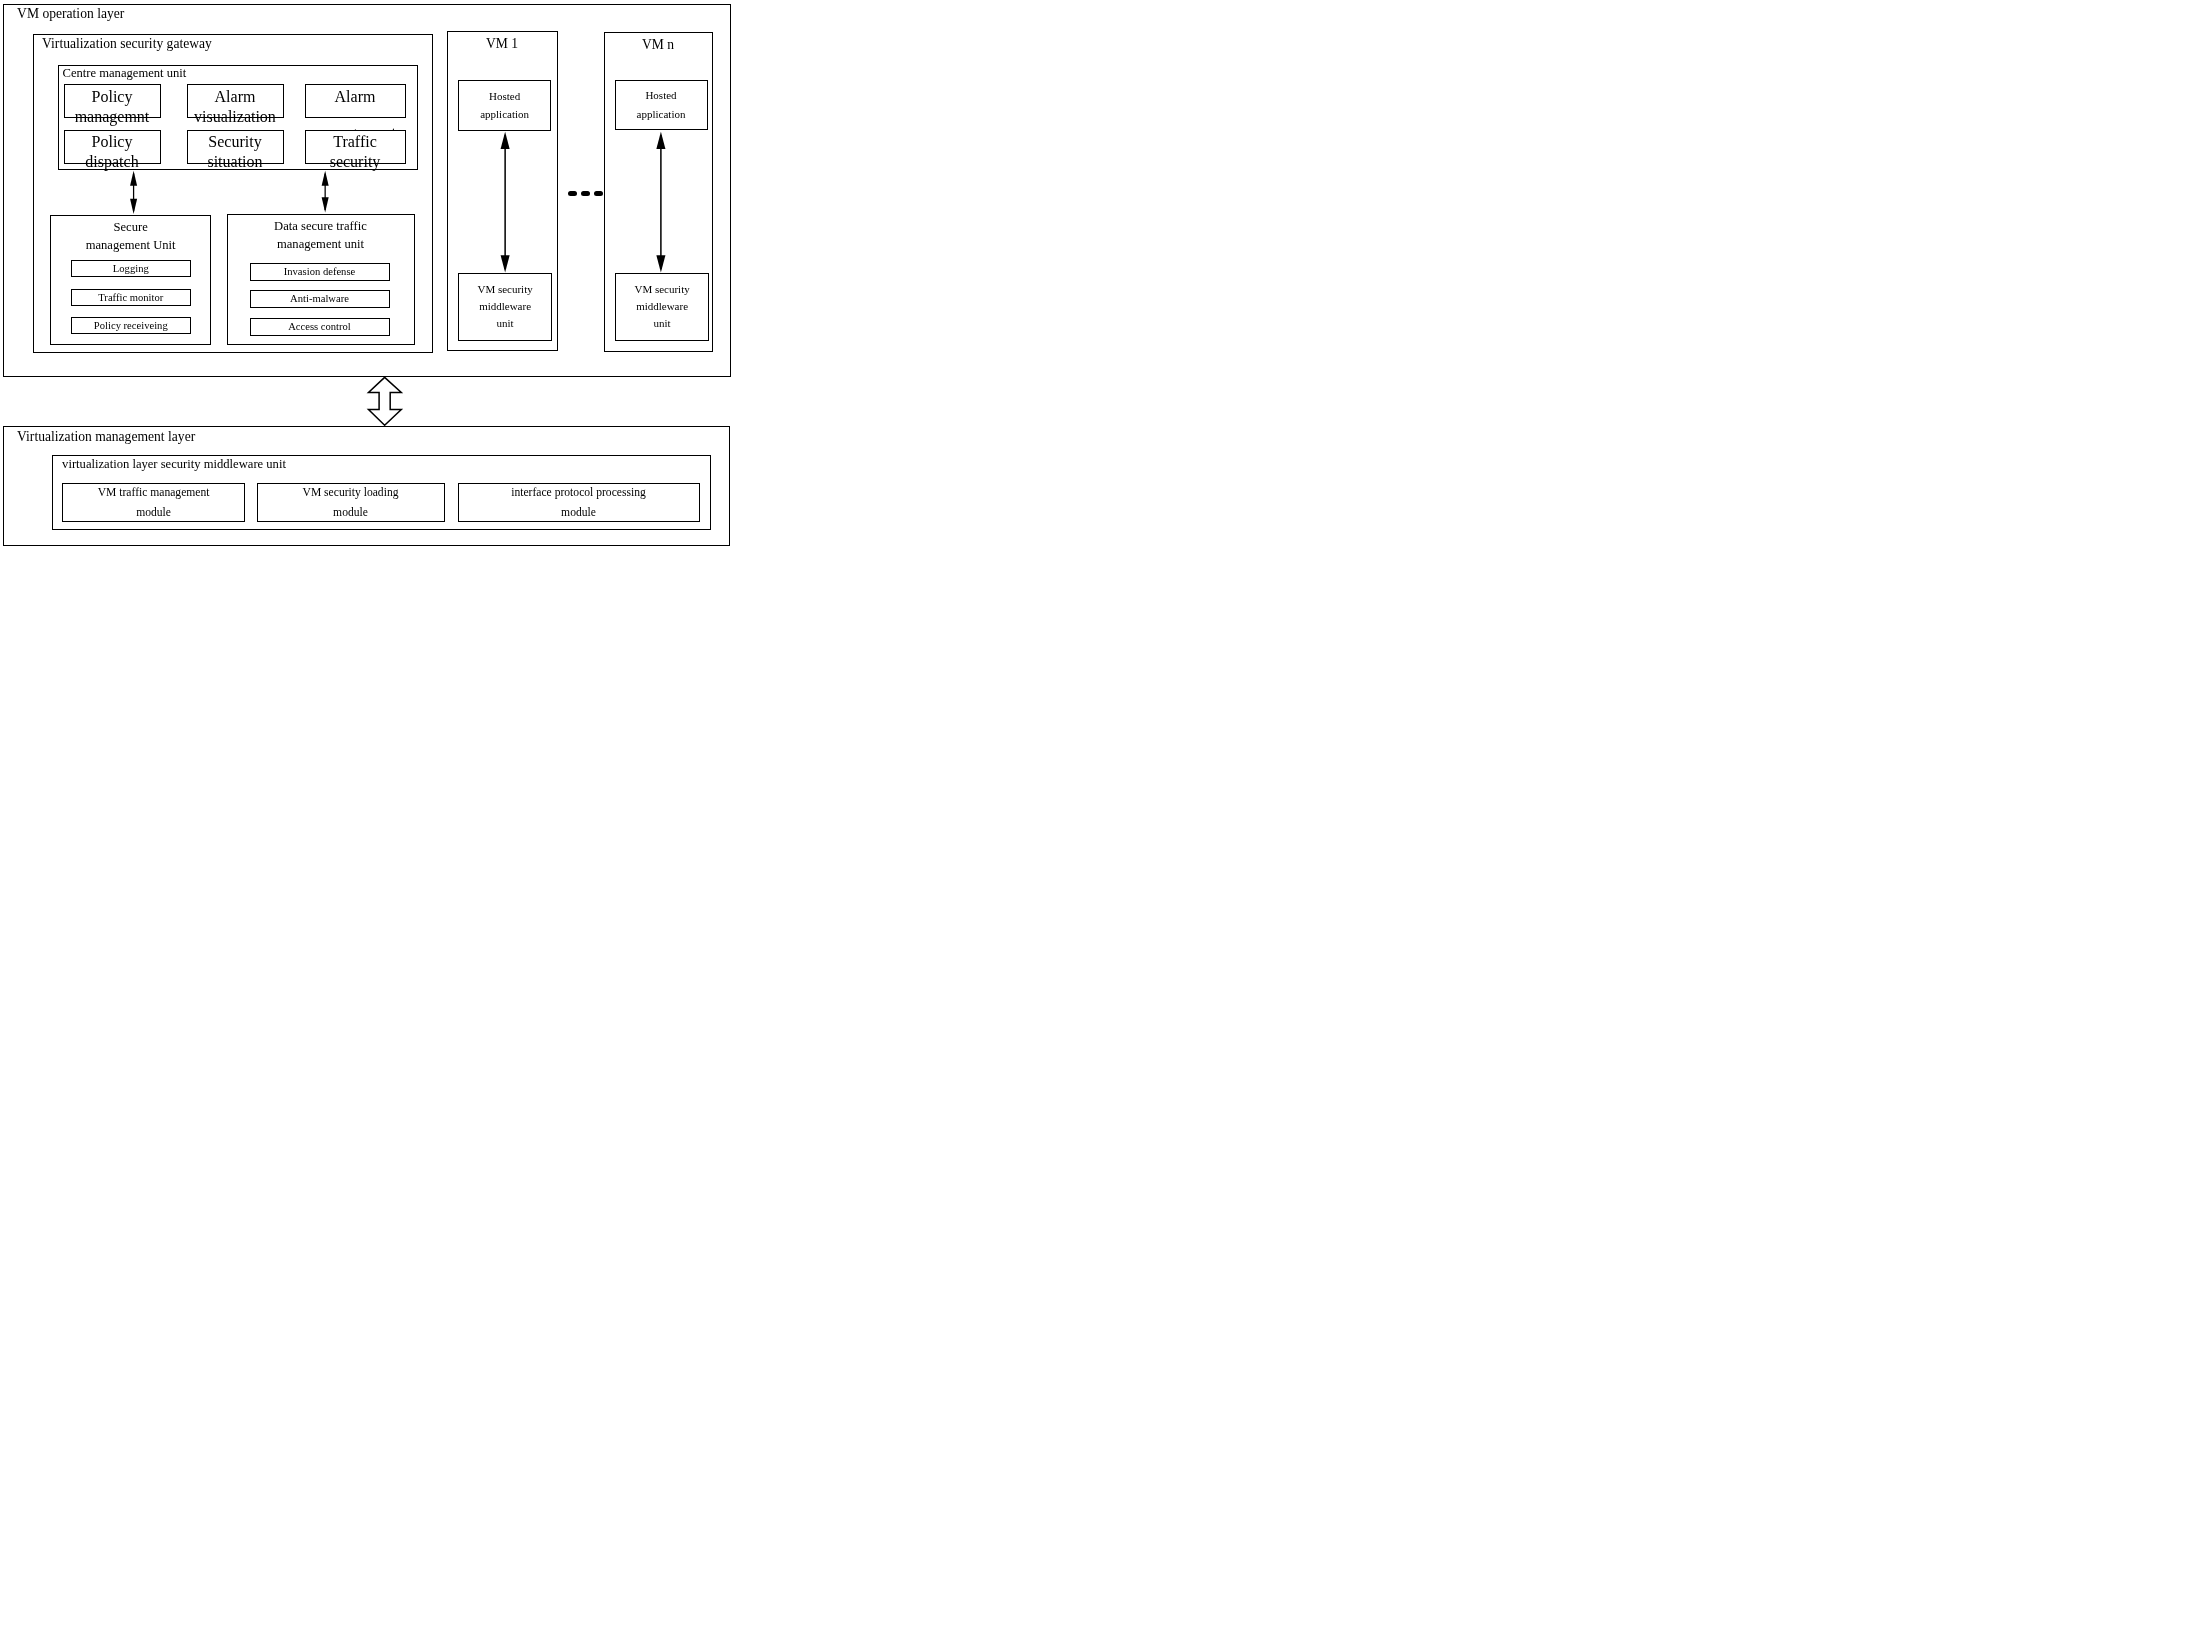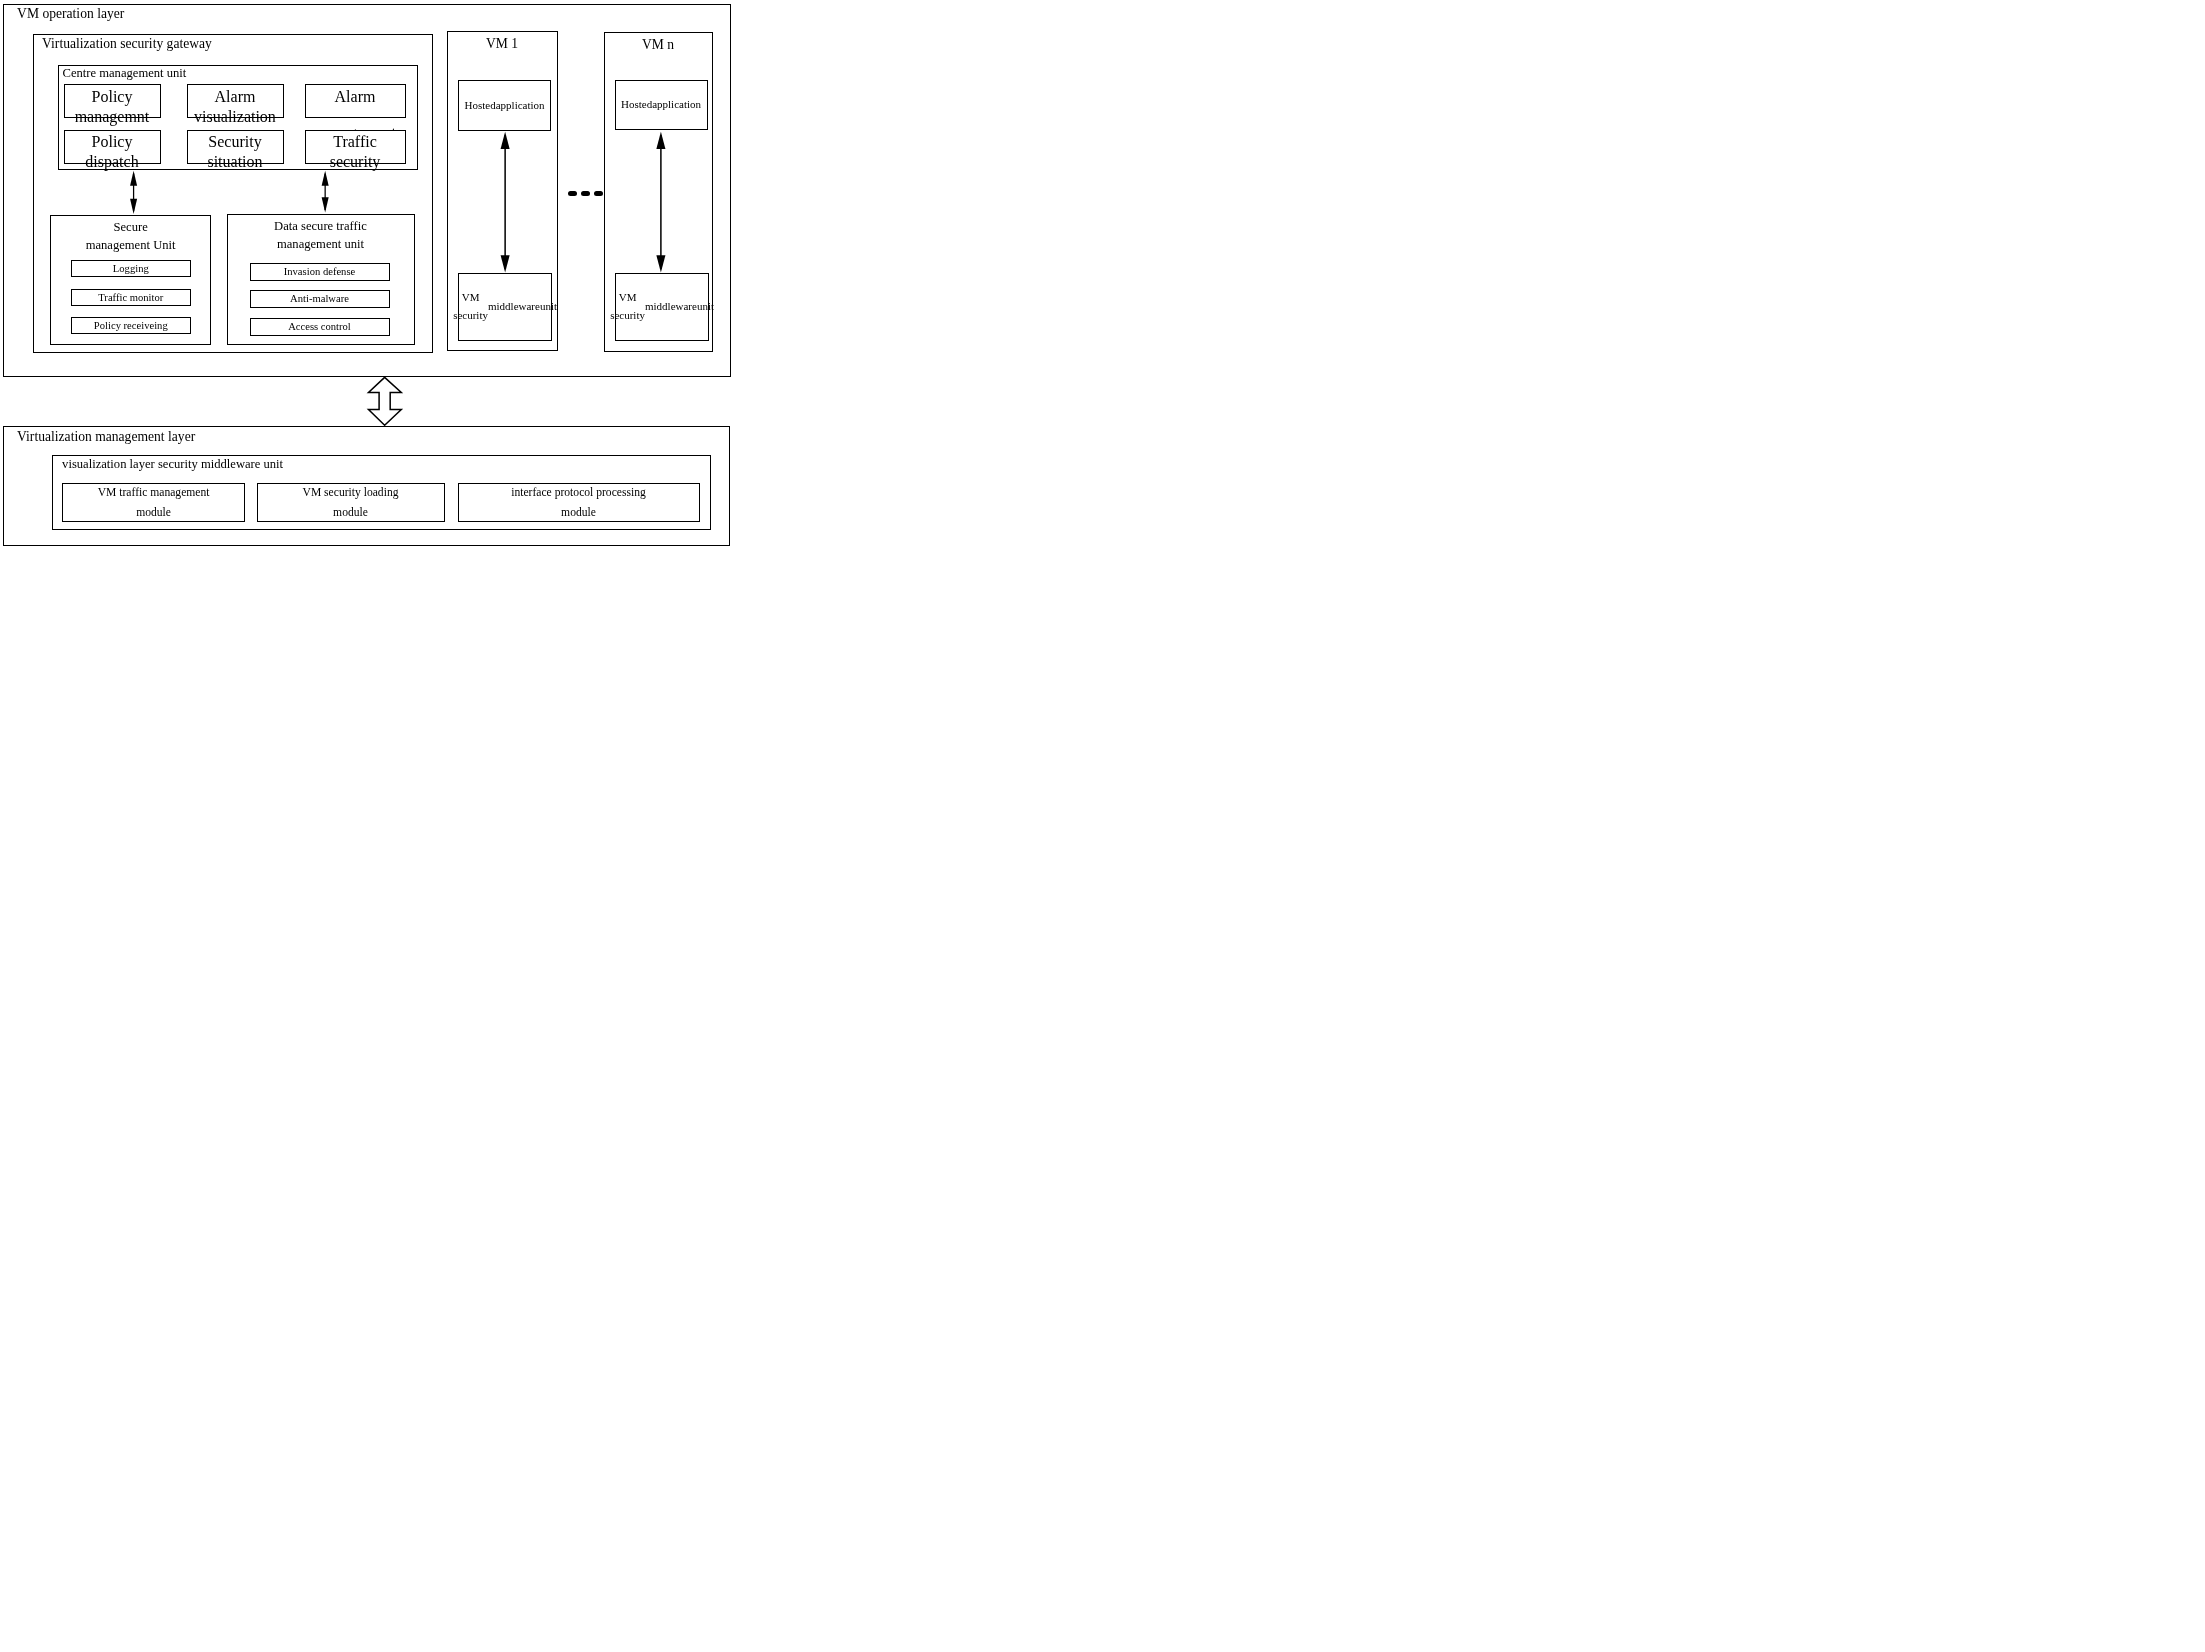--- a/index.html
+++ b/index.html
@@ -11,21 +11,21 @@
     background: #ffffff;
     font-family: "Liberation Serif", "DejaVu Serif", serif;
     color: #000;
   }
   .abs { position: absolute; }
   .box { position: absolute; border: 1px solid #000; background: #fff; }
   .box-thick { position: absolute; border: 1.5px solid #000; background: #fff; }
   .layer-title { position: absolute; font-size: 13.6px; white-space: nowrap; }
   .unit-title { position: absolute; font-size: 12.6px; white-space: nowrap; }
   .center-col {
-    display: flex; flex-direction: row;
+    display: flex; flex-direction: column;
     align-items: center; justify-content: center;
     text-align: center;
   }
   .spread-col {
     display: flex; flex-direction: column;
     align-items: center; justify-content: space-between;
     text-align: center; padding: 1.5px 0;
   }
   .cell-label { font-size: 16px; line-height: 1.25; }
   .item-box { font-size: 10.6px; }
@@ -135,21 +135,21 @@
         <span class="mw-label">middleware</span>
         <span class="mw-label">unit</span>
       </div>
     </div>
   </div>
 
   <div class="box-thick" style="left:2.5px; top:426px; width:727px; height:120px;">
     <div class="layer-title" style="left:13.6px; top:1.5px;">Virtualization management layer</div>
 
     <div class="box" style="left:48px; top:28px; width:659px; height:75px;">
-      <div class="unit-title" style="left:9.6px; top:1px;">visualization layer security middleware unit</div>
+      <div class="unit-title" style="left:9.6px; top:1px;">virtualization layer security middleware unit</div>
 
       <div class="box spread-col" style="left:9.6px; top:27px; width:183px; height:39px;">
         <span class="module-label">VM traffic management</span>
         <span class="module-label">module</span>
       </div>
       <div class="box spread-col" style="left:204px; top:27px; width:188px; height:39px;">
         <span class="module-label">VM security loading</span>
         <span class="module-label">module</span>
       </div>
       <div class="box spread-col" style="left:405px; top:27px; width:242px; height:39px;">

